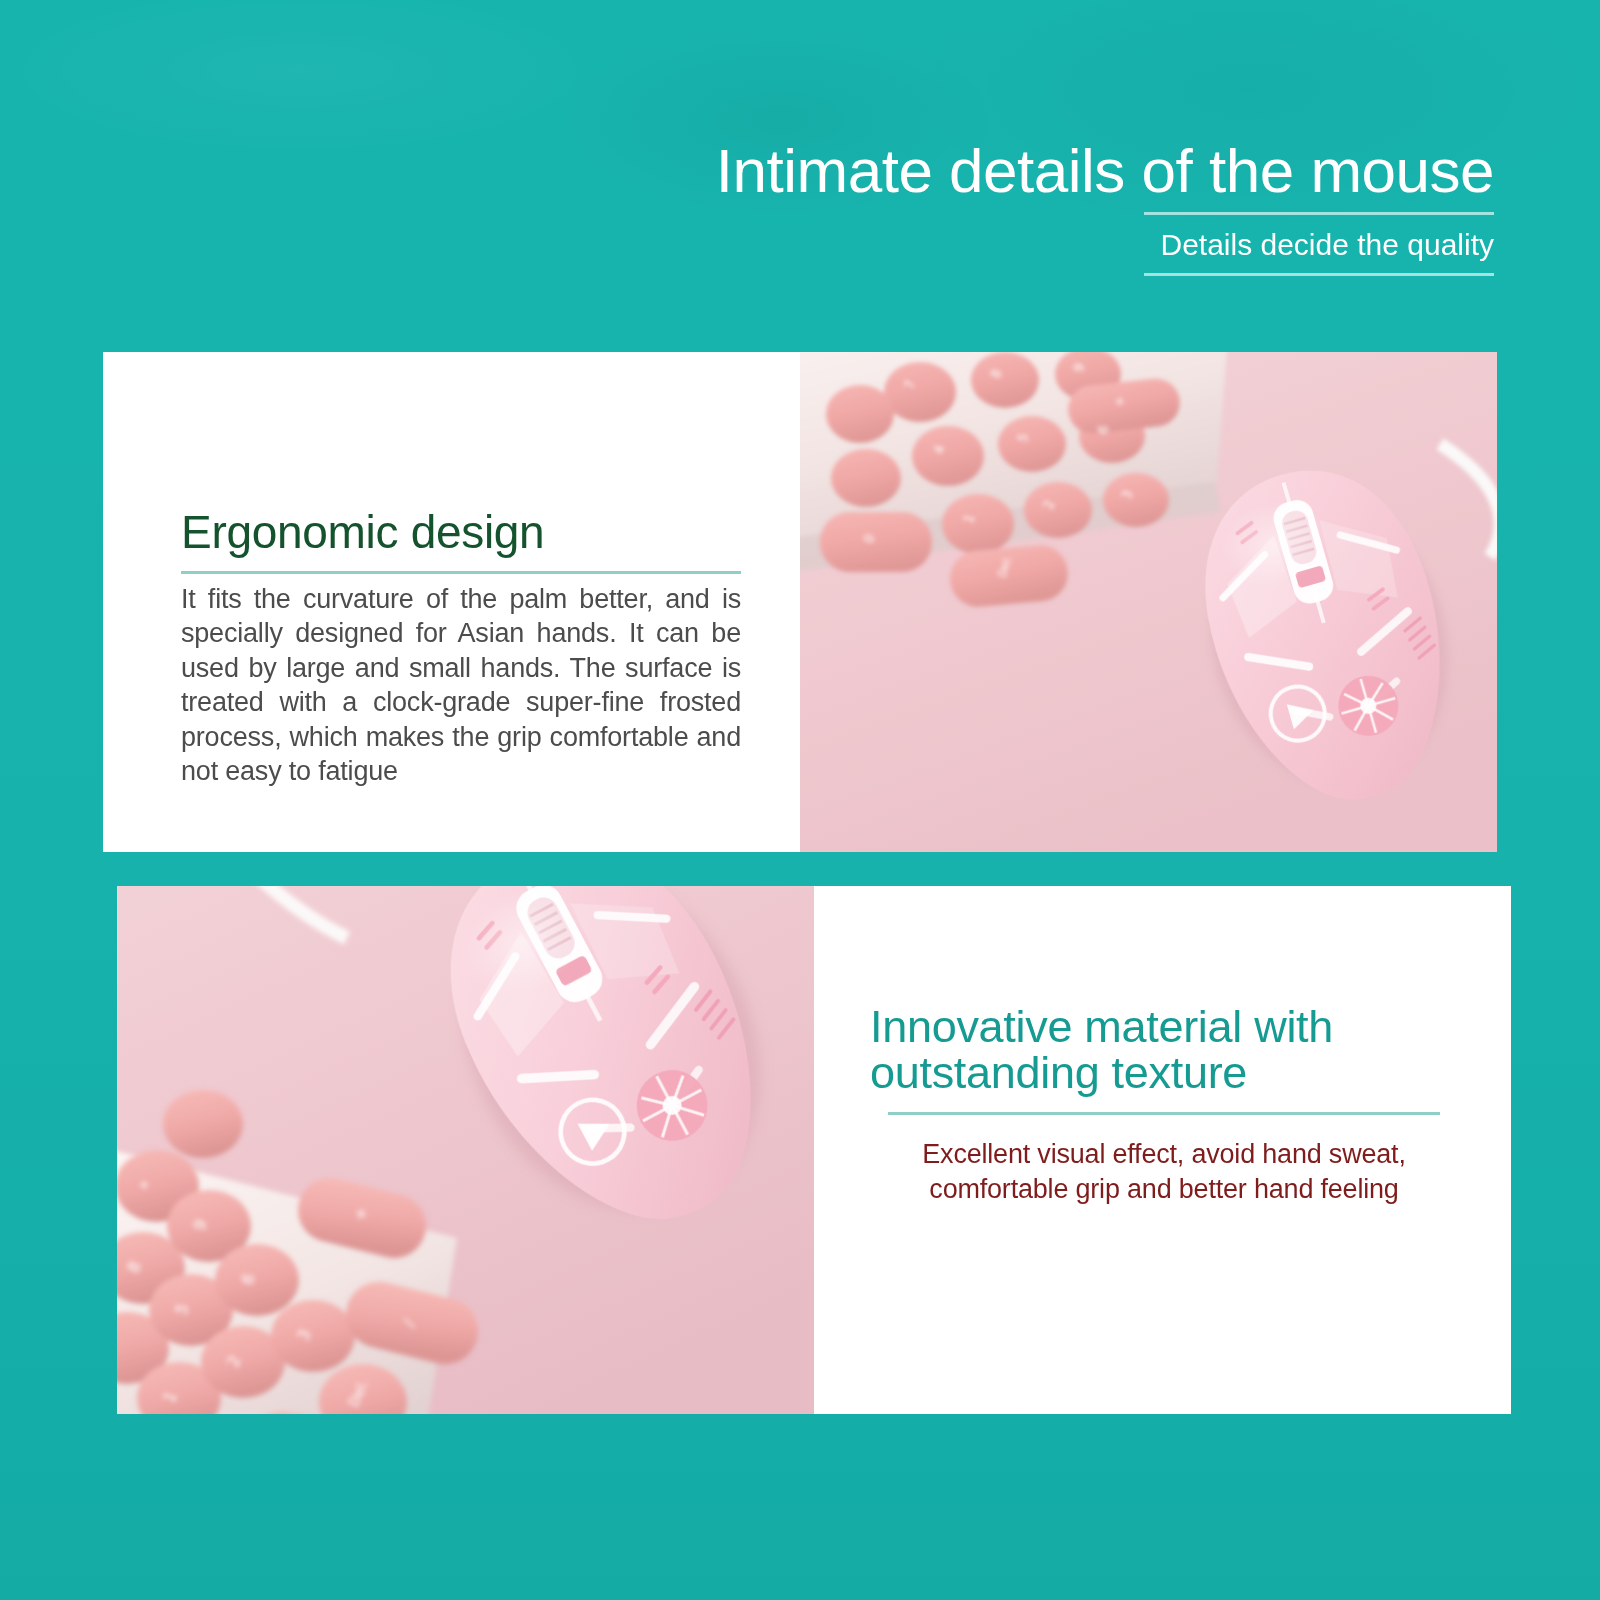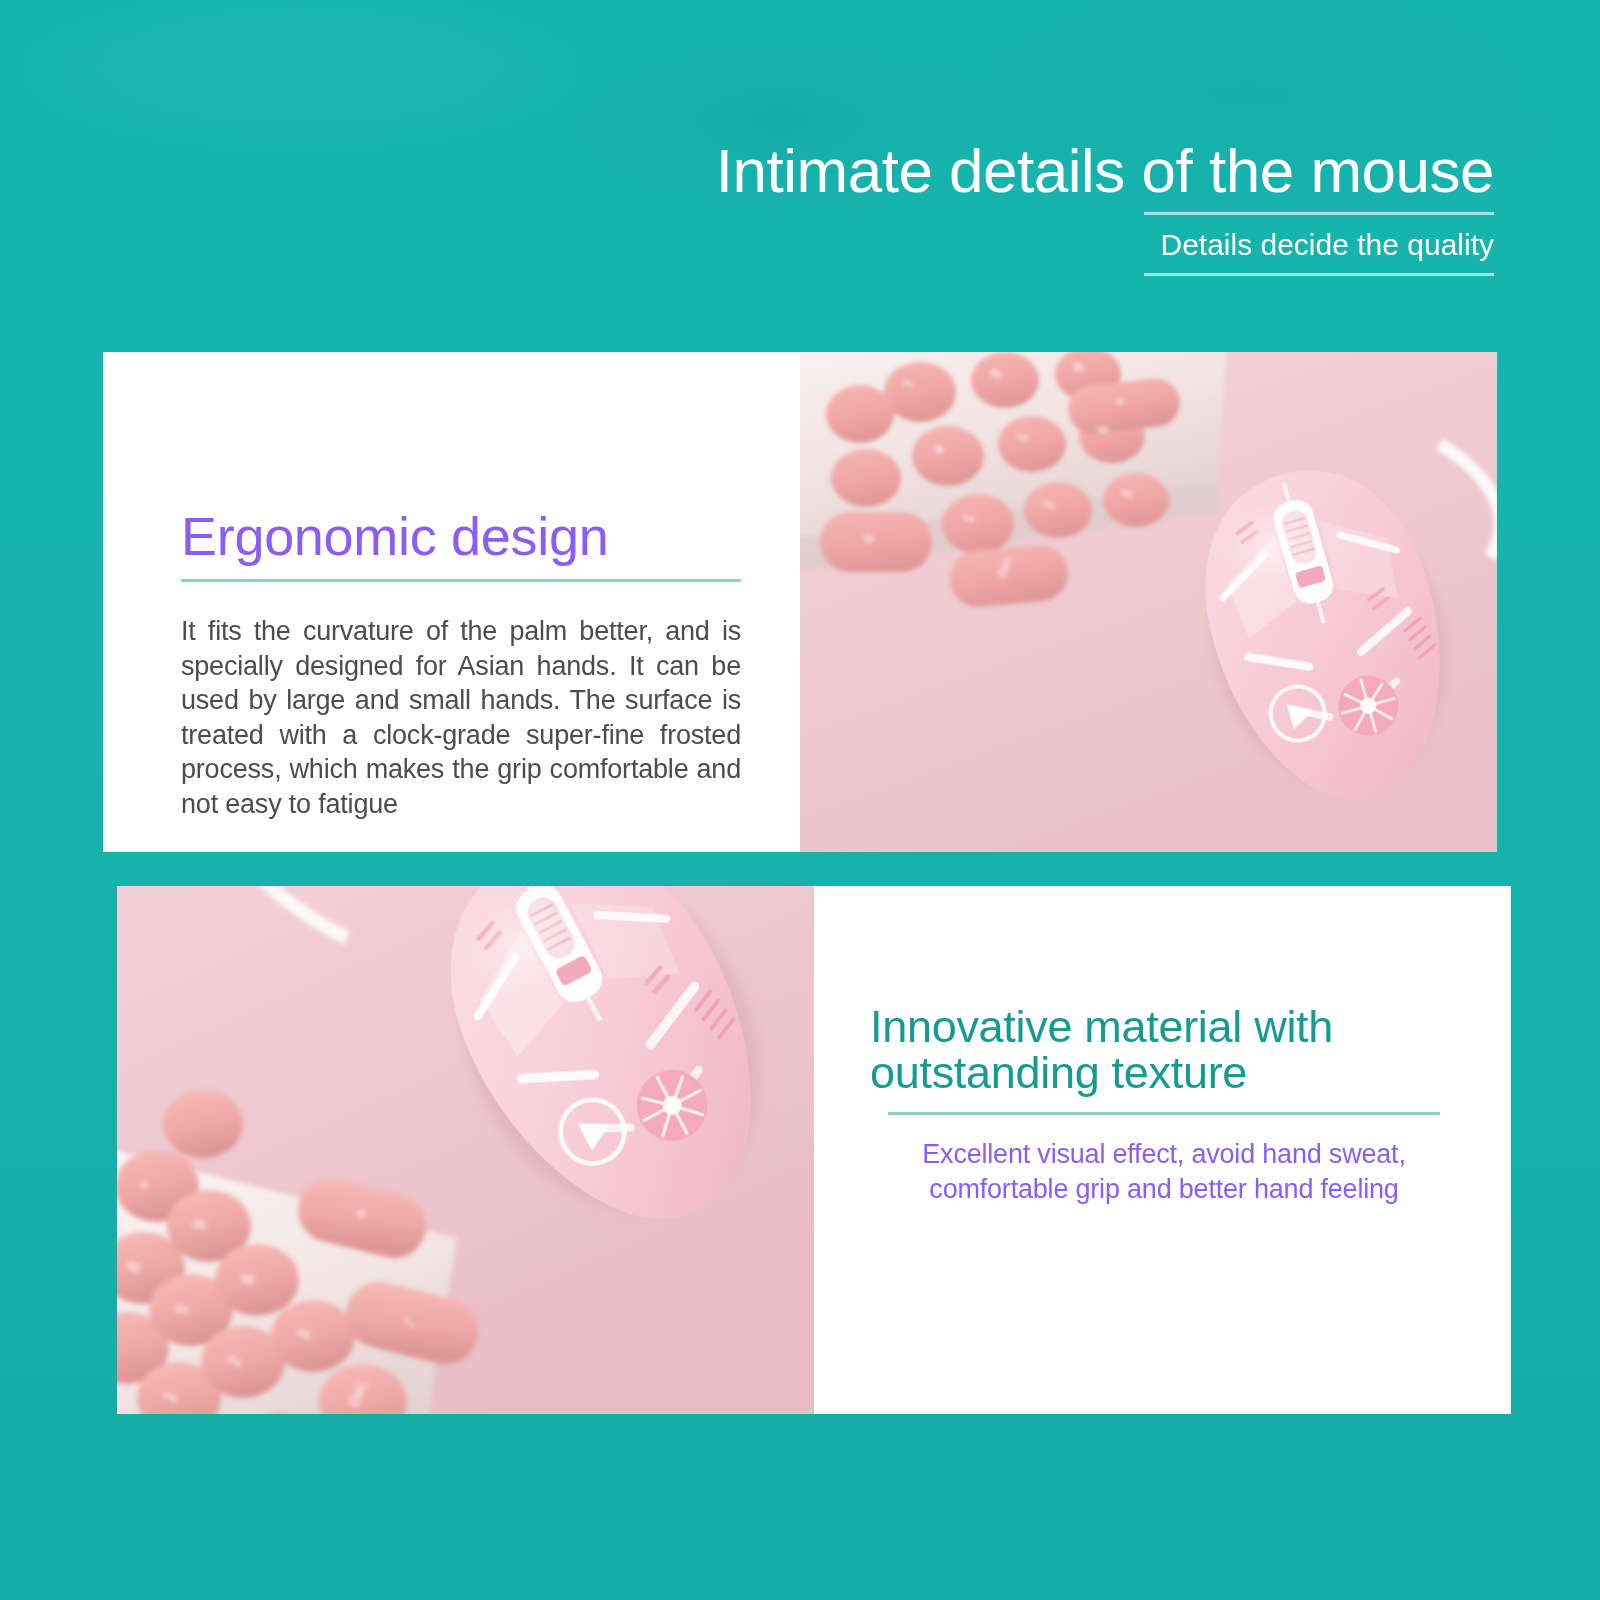--- a/index.html
+++ b/index.html
@@ -99,34 +99,34 @@
   }
 
   
   .pane-inner-left {
     position: absolute;
     left: 78px;
     top: 156px;
     width: 560px;
   }
   .heading {
-    color: #8b5cf6;
-    font-size: 54px;
+    color: #14532d;
+    font-size: 46px;
     font-weight: 400;
     line-height: 1.06;
     letter-spacing: -0.3px;
   }
   .heading-rule {
     height: 3px;
     background: #8fcfca;
     margin-top: 14px;
     width: 100%;
   }
   .body-text {
-    margin-top: 32px;
+    margin-top: 8px;
     color: #4c4c4c;
     font-size: 27px;
     line-height: 1.28;
     text-align: justify;
     letter-spacing: -0.2px;
   }
 
   
   .pane-inner-right {
     position: absolute;
@@ -144,21 +144,21 @@
     text-align: left;
   }
   .heading-rule-2 {
     height: 3px;
     background: #8fcfca;
     margin: 16px auto 0 auto;
     width: 94%;
   }
   .body-text-2 {
     margin-top: 22px;
-    color: #8b5cf6;
+    color: #7f1d1d;
     font-size: 27px;
     line-height: 1.3;
     letter-spacing: -0.2px;
   }
 
   
   .photo-svg { display: block; width: 100%; height: 100%; }
 </style>
 </head>
 <body>

